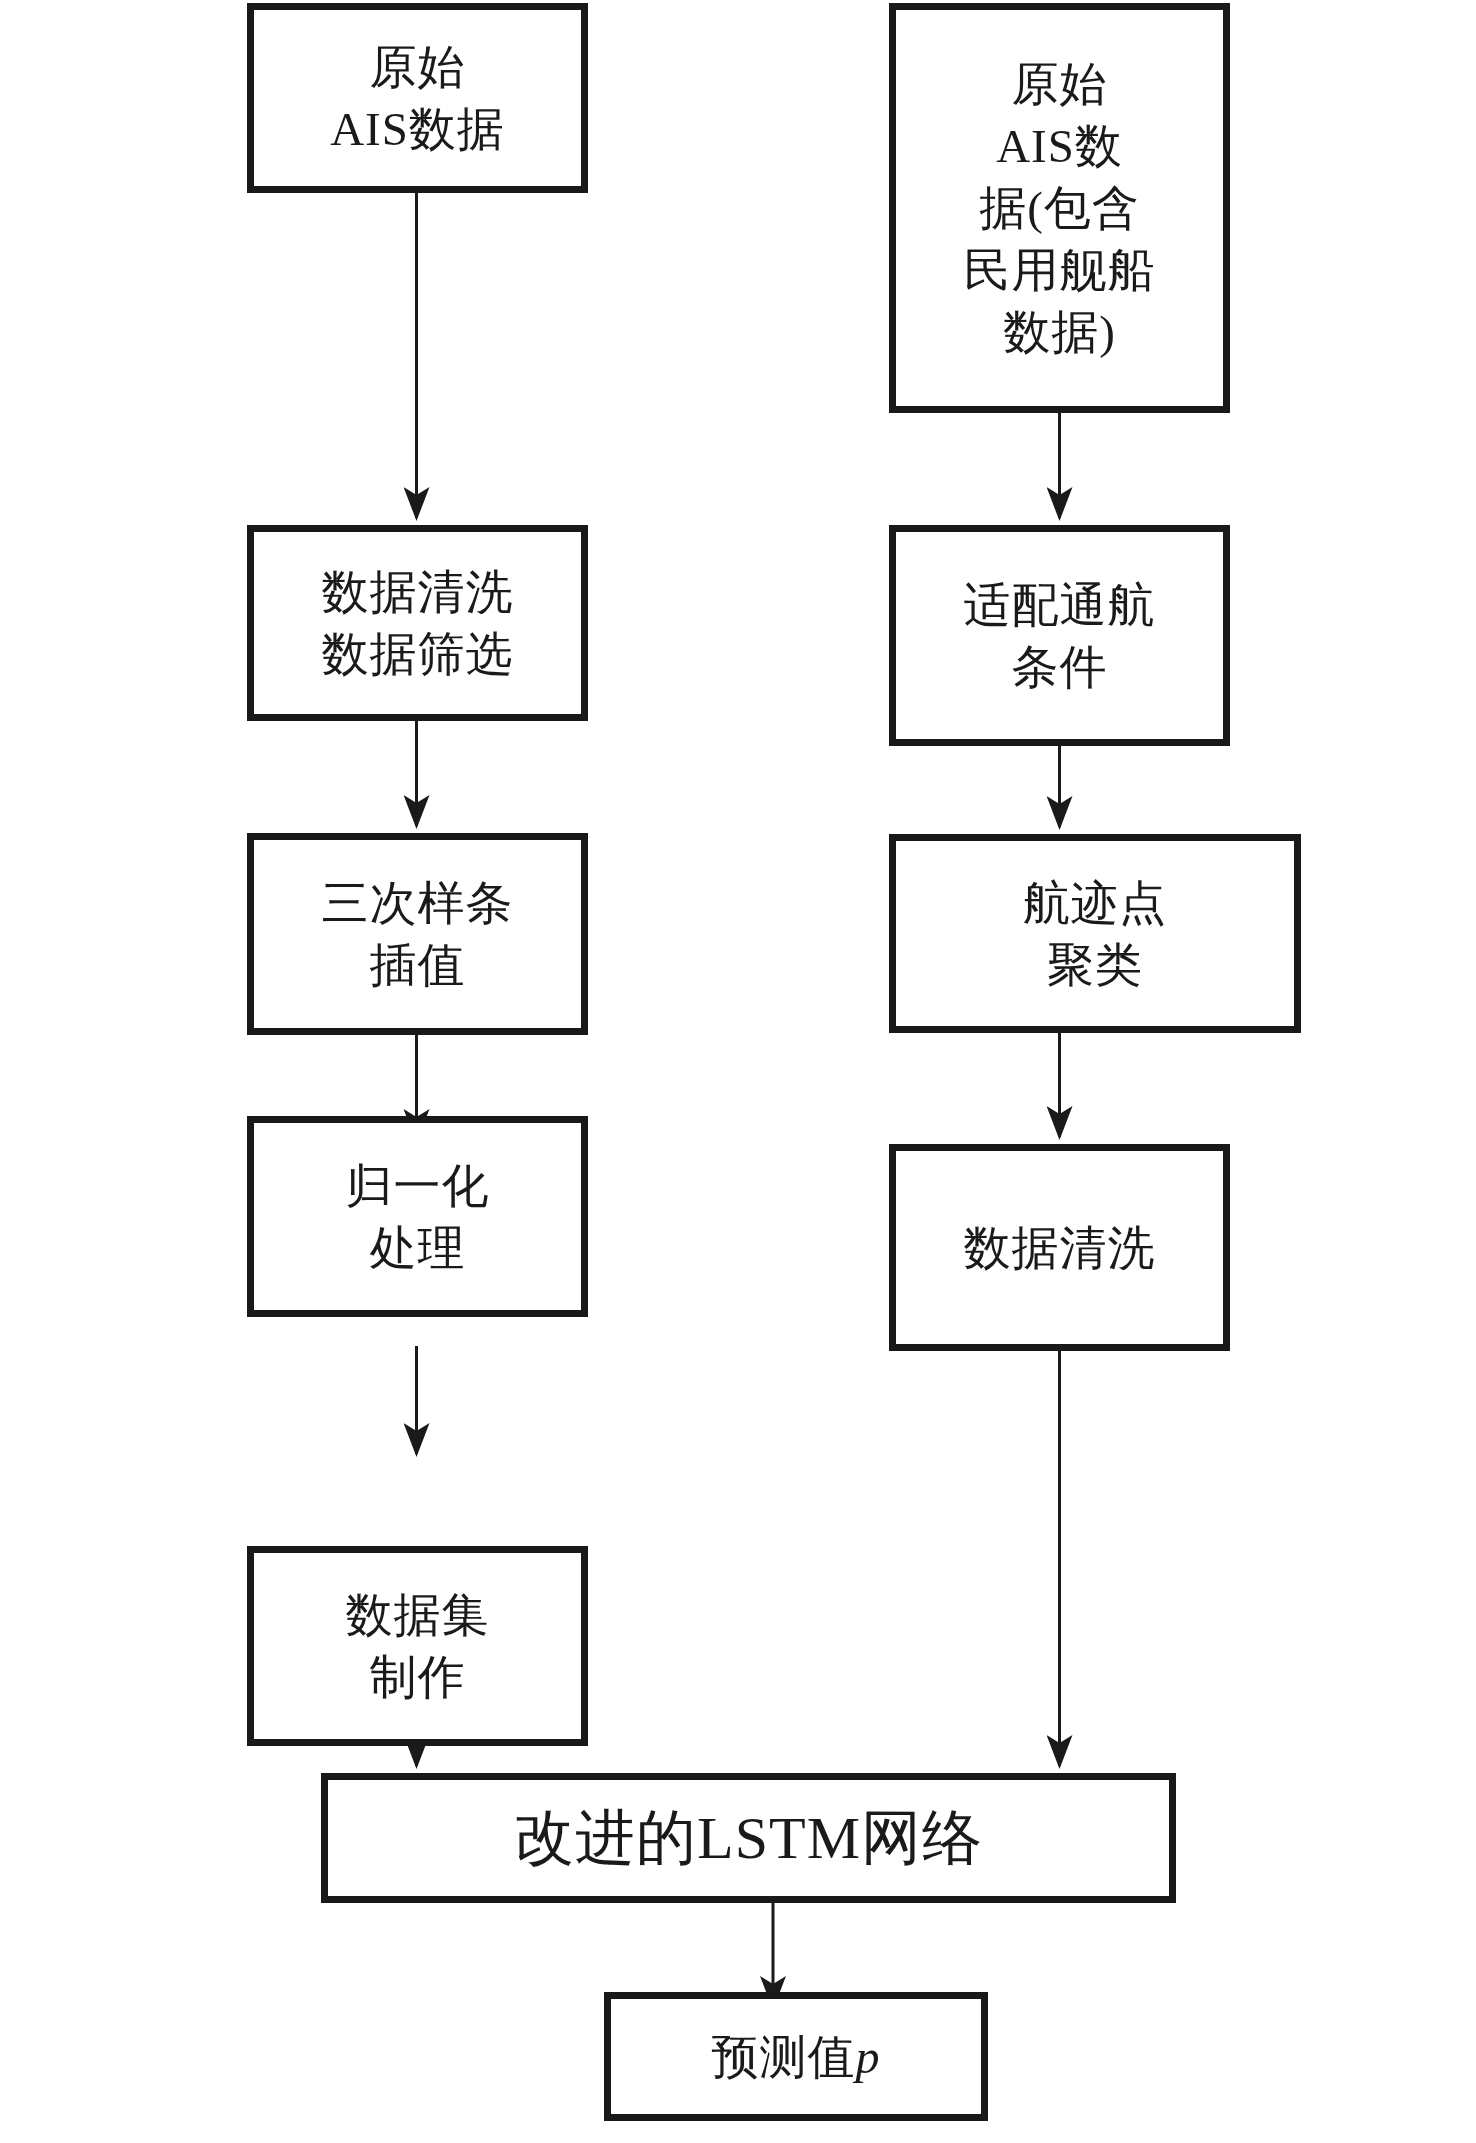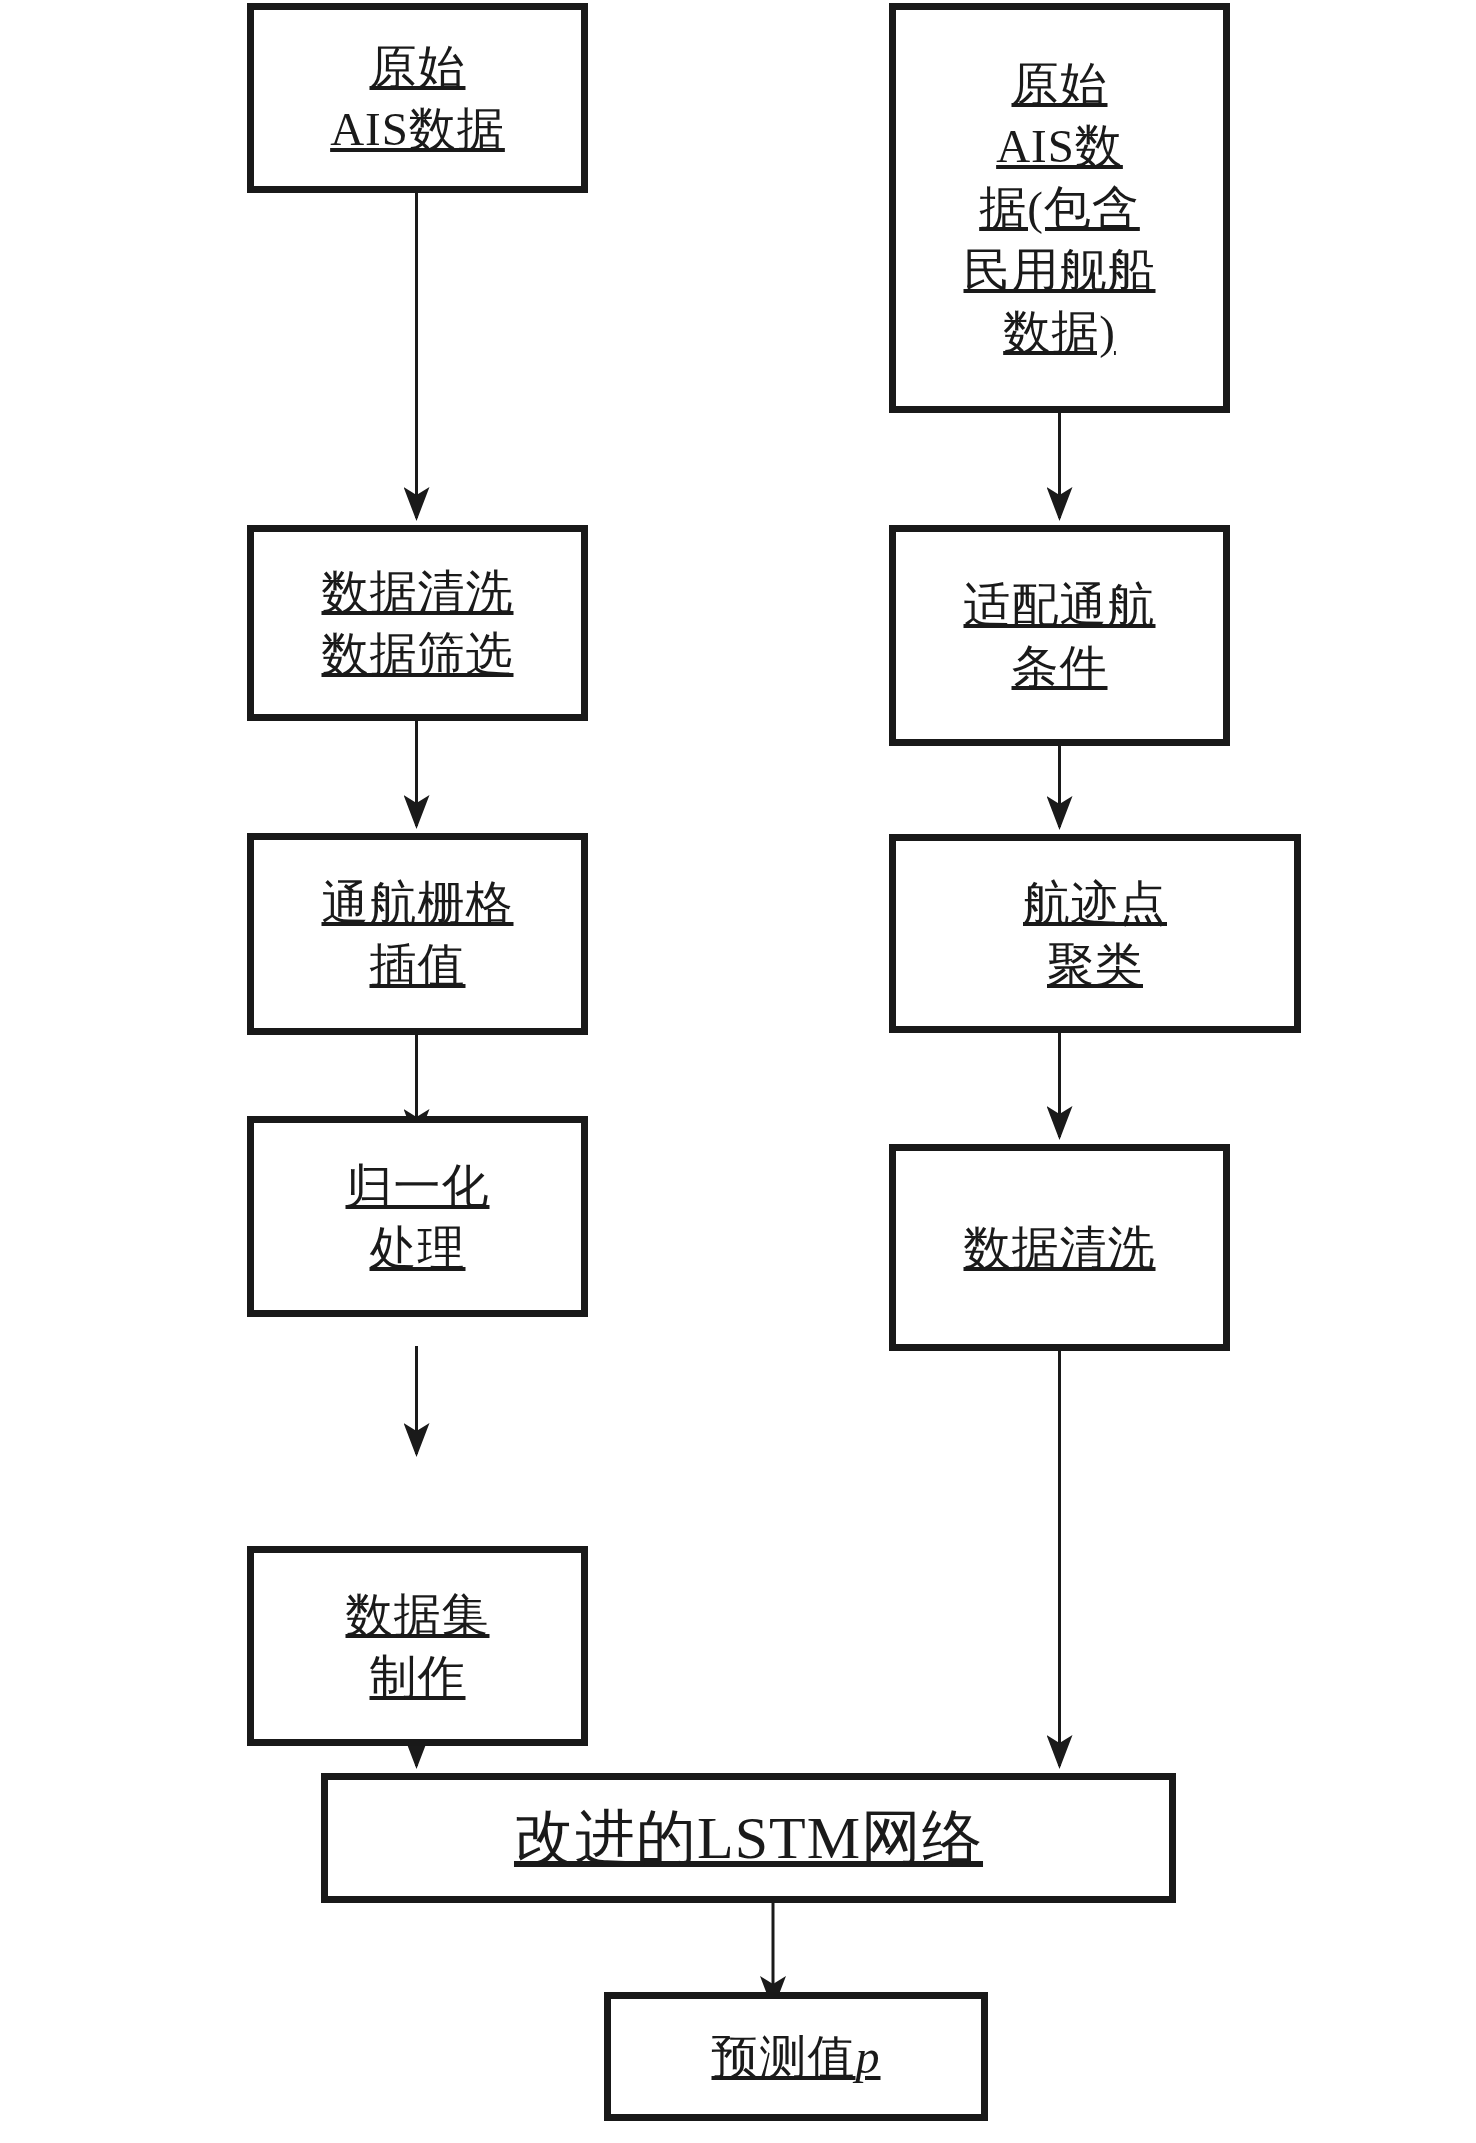--- a/index.html
+++ b/index.html
@@ -25,21 +25,20 @@
     display: flex;
     align-items: center;
     justify-content: center;
     text-align: center;
   }
   .box .txt {
     white-space: pre-line;
     font-size: 47px;
     line-height: 62px;
     letter-spacing: 1px;
-    text-decoration: underline;
   }
   .box .txt-wide {
     font-size: 60px;
     line-height: 60px;
     letter-spacing: 1px;
   }
   .var-italic { font-style: italic; font-size: 48px; }
 
   
   #box-l1 { left: 247px; top: 3px;    width: 341px; height: 190px; }
@@ -88,21 +87,21 @@
     <div class="txt">原始
 AIS数据</div>
   </div>
 
   <div class="box" id="box-l2">
     <div class="txt">数据清洗
 数据筛选</div>
   </div>
 
   <div class="box" id="box-l3">
-    <div class="txt">通航栅格
+    <div class="txt">三次样条
 插值</div>
   </div>
 
   <div class="box" id="box-l4">
     <div class="txt">归一化
 处理</div>
   </div>
 
   <div class="box" id="box-l5">
     <div class="txt">数据集

